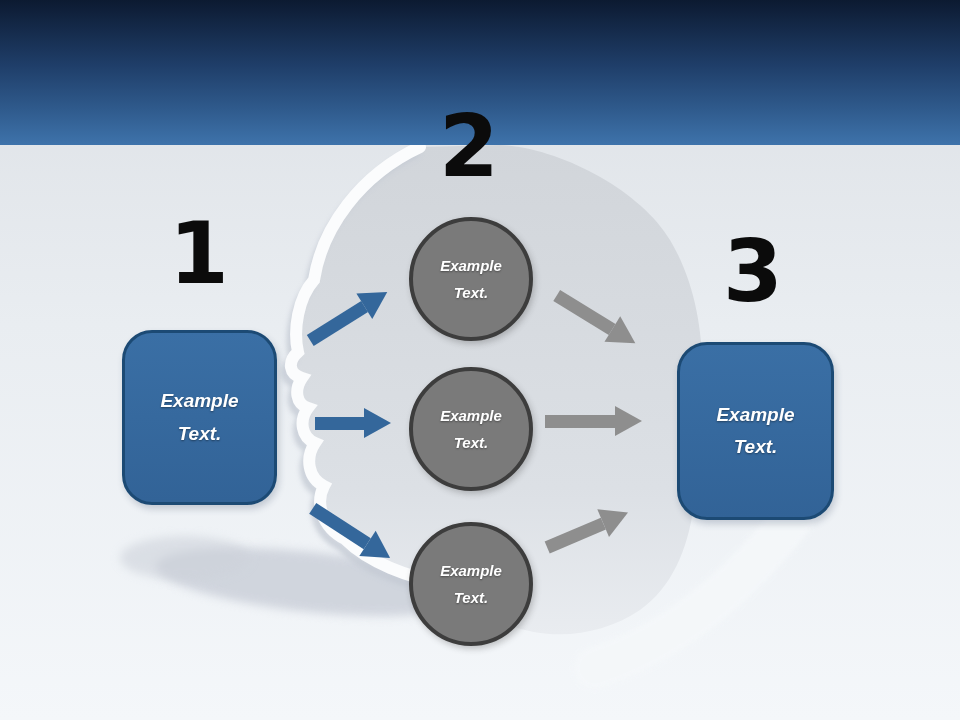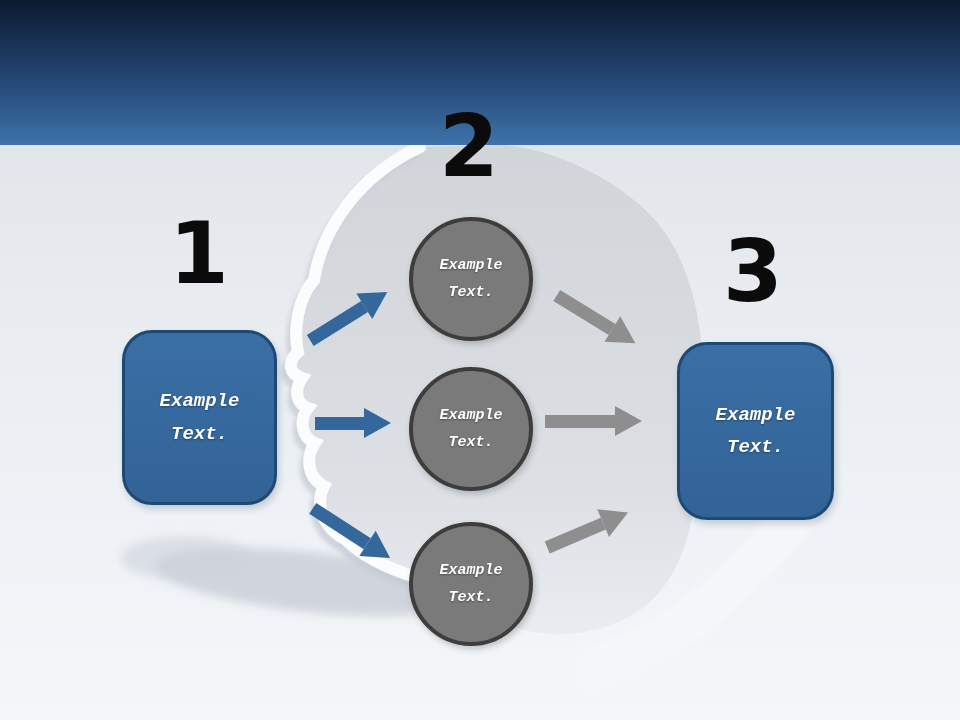--- a/index.html
+++ b/index.html
@@ -37,21 +37,20 @@
     background:linear-gradient(180deg,#3A6FA5 0%,#326397 100%);
     border:3px solid #1C4A74;
     box-shadow:2px 4px 7px rgba(40,60,90,.22);
     display:flex; align-items:center; justify-content:center;
   }
   .pbox-left{left:122px; top:330px; width:149px; height:169px;}
   .pbox-right{left:677px; top:342px; width:151px; height:172px;}
   .pbox .label, .pcircle .label{
     color:#FFFFFF; font-weight:bold; font-style:italic; text-align:center;
     text-shadow:0 1px 2px rgba(0,0,0,.4);
-    font-family:Liberation Mono, monospace;
   }
   .pbox .label{font-size:19px; line-height:1.7; width:100px;}
   
   .pcircle{
     position:absolute; z-index:4; width:116px; height:116px; border-radius:50%;
     background:#7A7A7A; border:4px solid #3D3D3D;
     box-shadow:2px 3px 6px rgba(40,40,40,.25);
     display:flex; align-items:center; justify-content:center;
   }
   .circ-1{left:409px; top:217px;}

